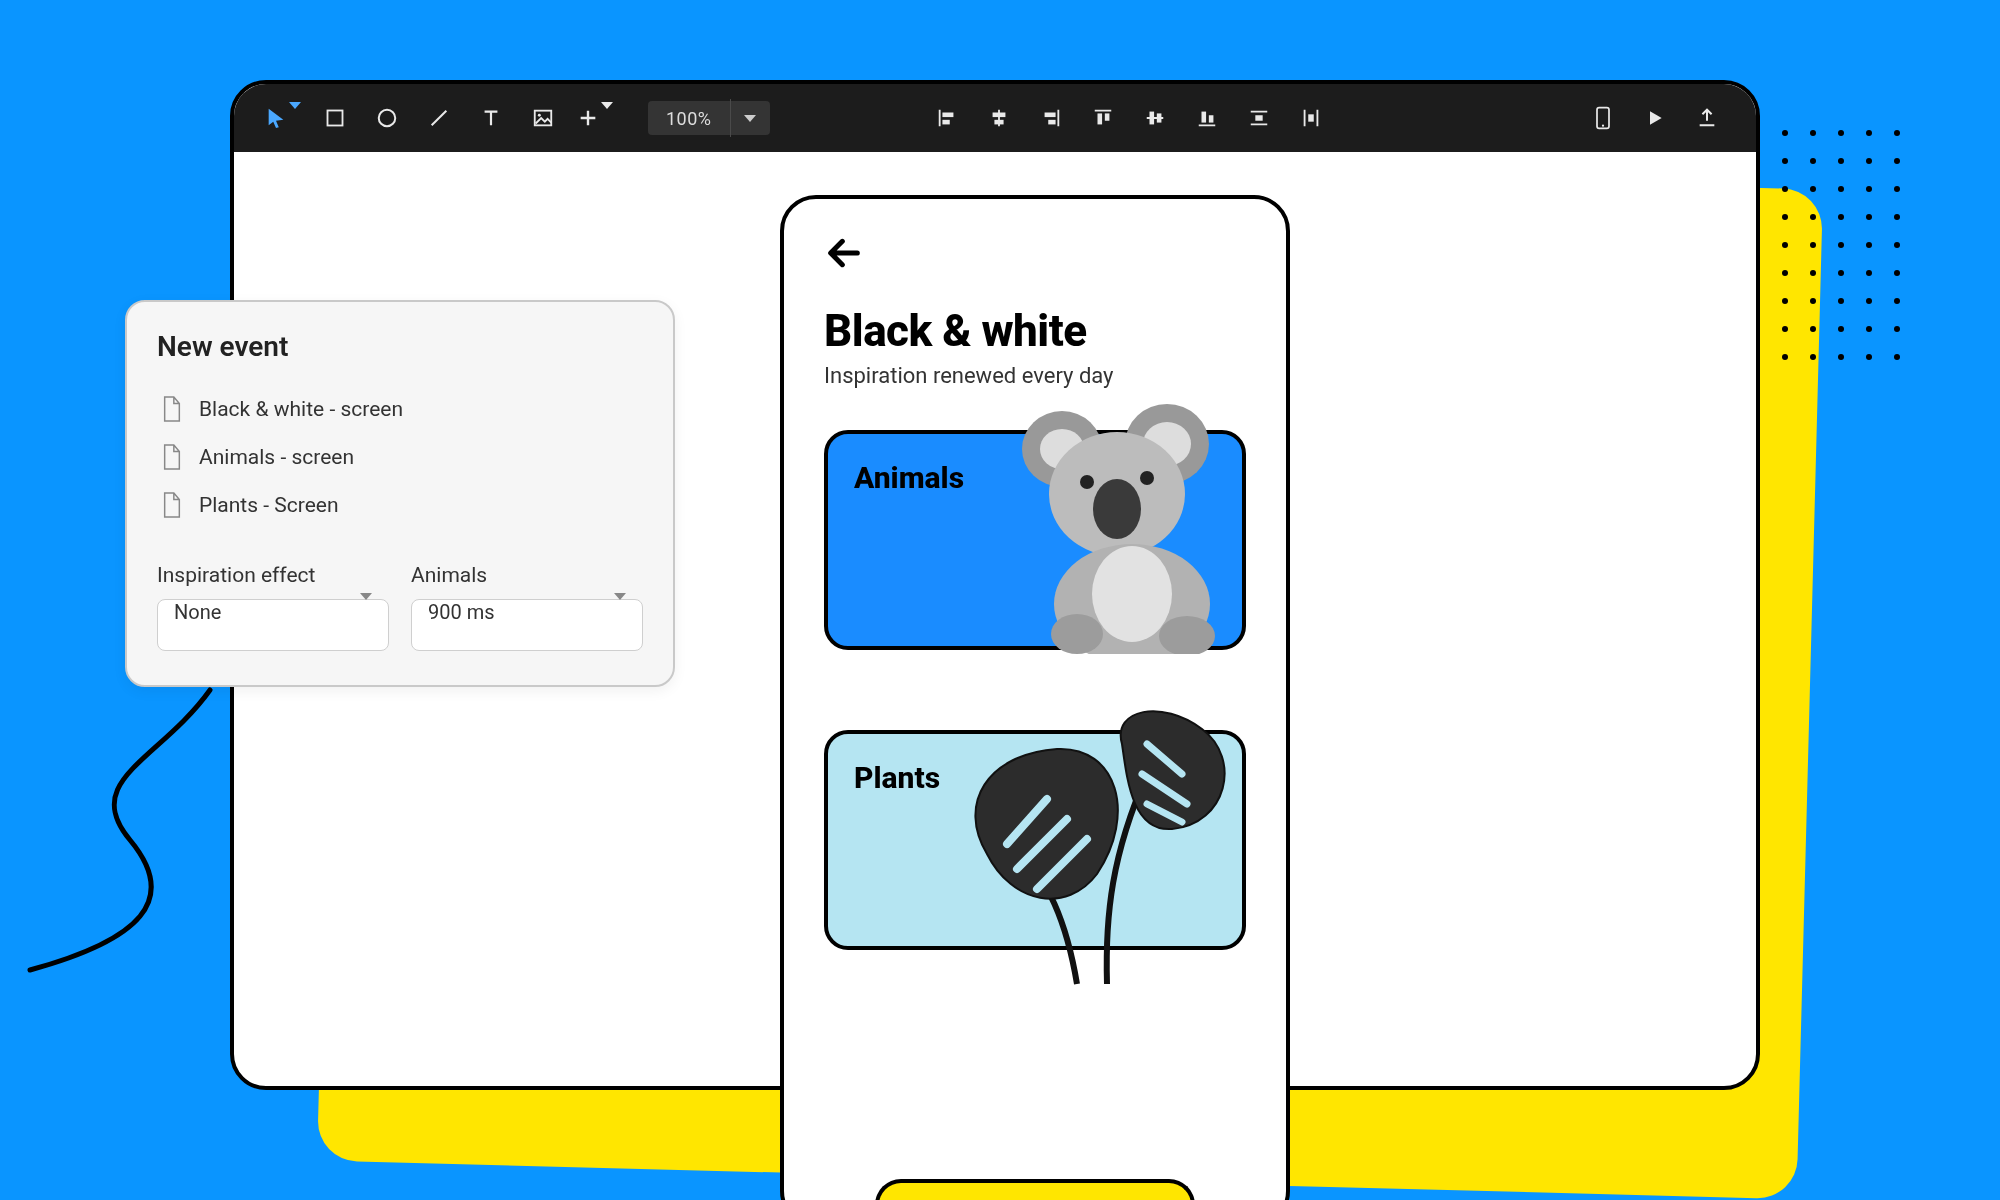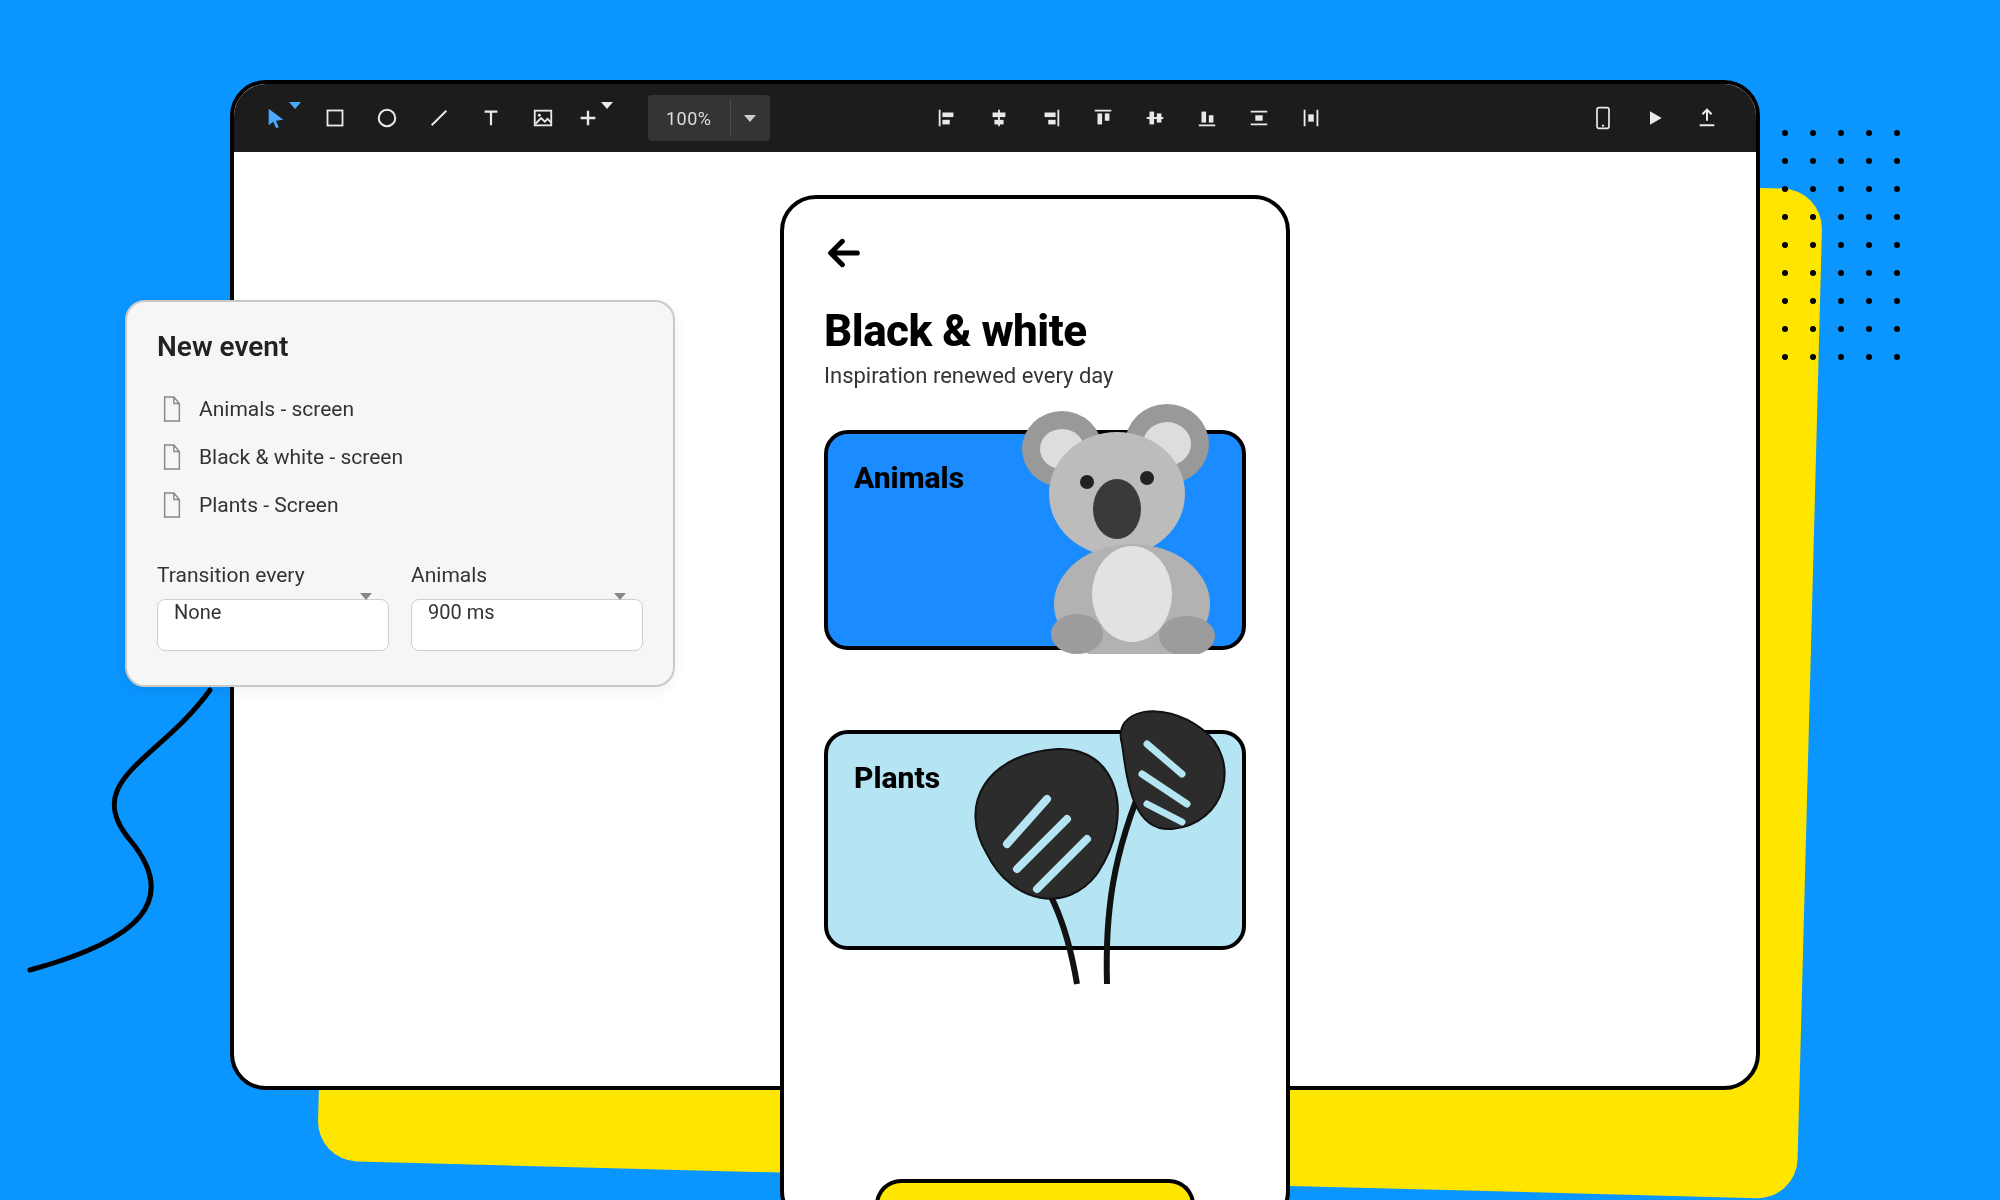--- a/index.html
+++ b/index.html
@@ -75,21 +75,21 @@
     display: flex; align-items: center; justify-content: center;
     border-radius: 4px;
     color: #e9e9e9;
   }
   .tool svg { display: block; }
   .tool.active { color: #4aa8ff; }
   .tool .caret { margin-left: 2px; }
   .zoom-box {
     margin-left: 20px;
     background: #343434;
-    height: 46px;
+    height: 34px;
     display: flex;
     align-items: center;
     border-radius: 4px;
   }
   .zoom-val {
     padding: 0 18px;
     color: #ddd;
     font-size: 18px;
     letter-spacing: .5px;
   }
@@ -443,39 +443,39 @@
 </div>
 
 <div class="panel">
   <h3>New event</h3>
 
   <ul class="screen-list">
     <li>
       <svg class="file-ico" viewBox="0 0 24 30">
           <path d="M4 2 H14 L20 9 V28 H4 Z M14 2 V9 H20" stroke="currentColor" stroke-width="1.6" fill="none"></path>
         </svg>
+      <span>Black &amp; white - screen</span>
+    </li>
+    <li>
+      <svg class="file-ico" viewBox="0 0 24 30">
+          <path d="M4 2 H14 L20 9 V28 H4 Z M14 2 V9 H20" stroke="currentColor" stroke-width="1.6" fill="none"></path>
+        </svg>
       <span>Animals - screen</span>
     </li>
     <li>
       <svg class="file-ico" viewBox="0 0 24 30">
           <path d="M4 2 H14 L20 9 V28 H4 Z M14 2 V9 H20" stroke="currentColor" stroke-width="1.6" fill="none"></path>
         </svg>
-      <span>Black &amp; white - screen</span>
-    </li>
-    <li>
-      <svg class="file-ico" viewBox="0 0 24 30">
-          <path d="M4 2 H14 L20 9 V28 H4 Z M14 2 V9 H20" stroke="currentColor" stroke-width="1.6" fill="none"></path>
-        </svg>
       <span>Plants - Screen</span>
     </li>
   </ul>
 
   <div class="field-row">
     <div class="field">
-      <label>Transition every</label>
+      <label>Inspiration effect</label>
       <div class="select">
         <span>None</span>
         <span><span class="caret-down" style="border-top-color:#888"></span></span>
       </div>
     </div>
     <div class="field">
       <label>Animals</label>
       <div class="select">
         <span>900 ms</span>
         <span><span class="caret-down" style="border-top-color:#888"></span></span>

